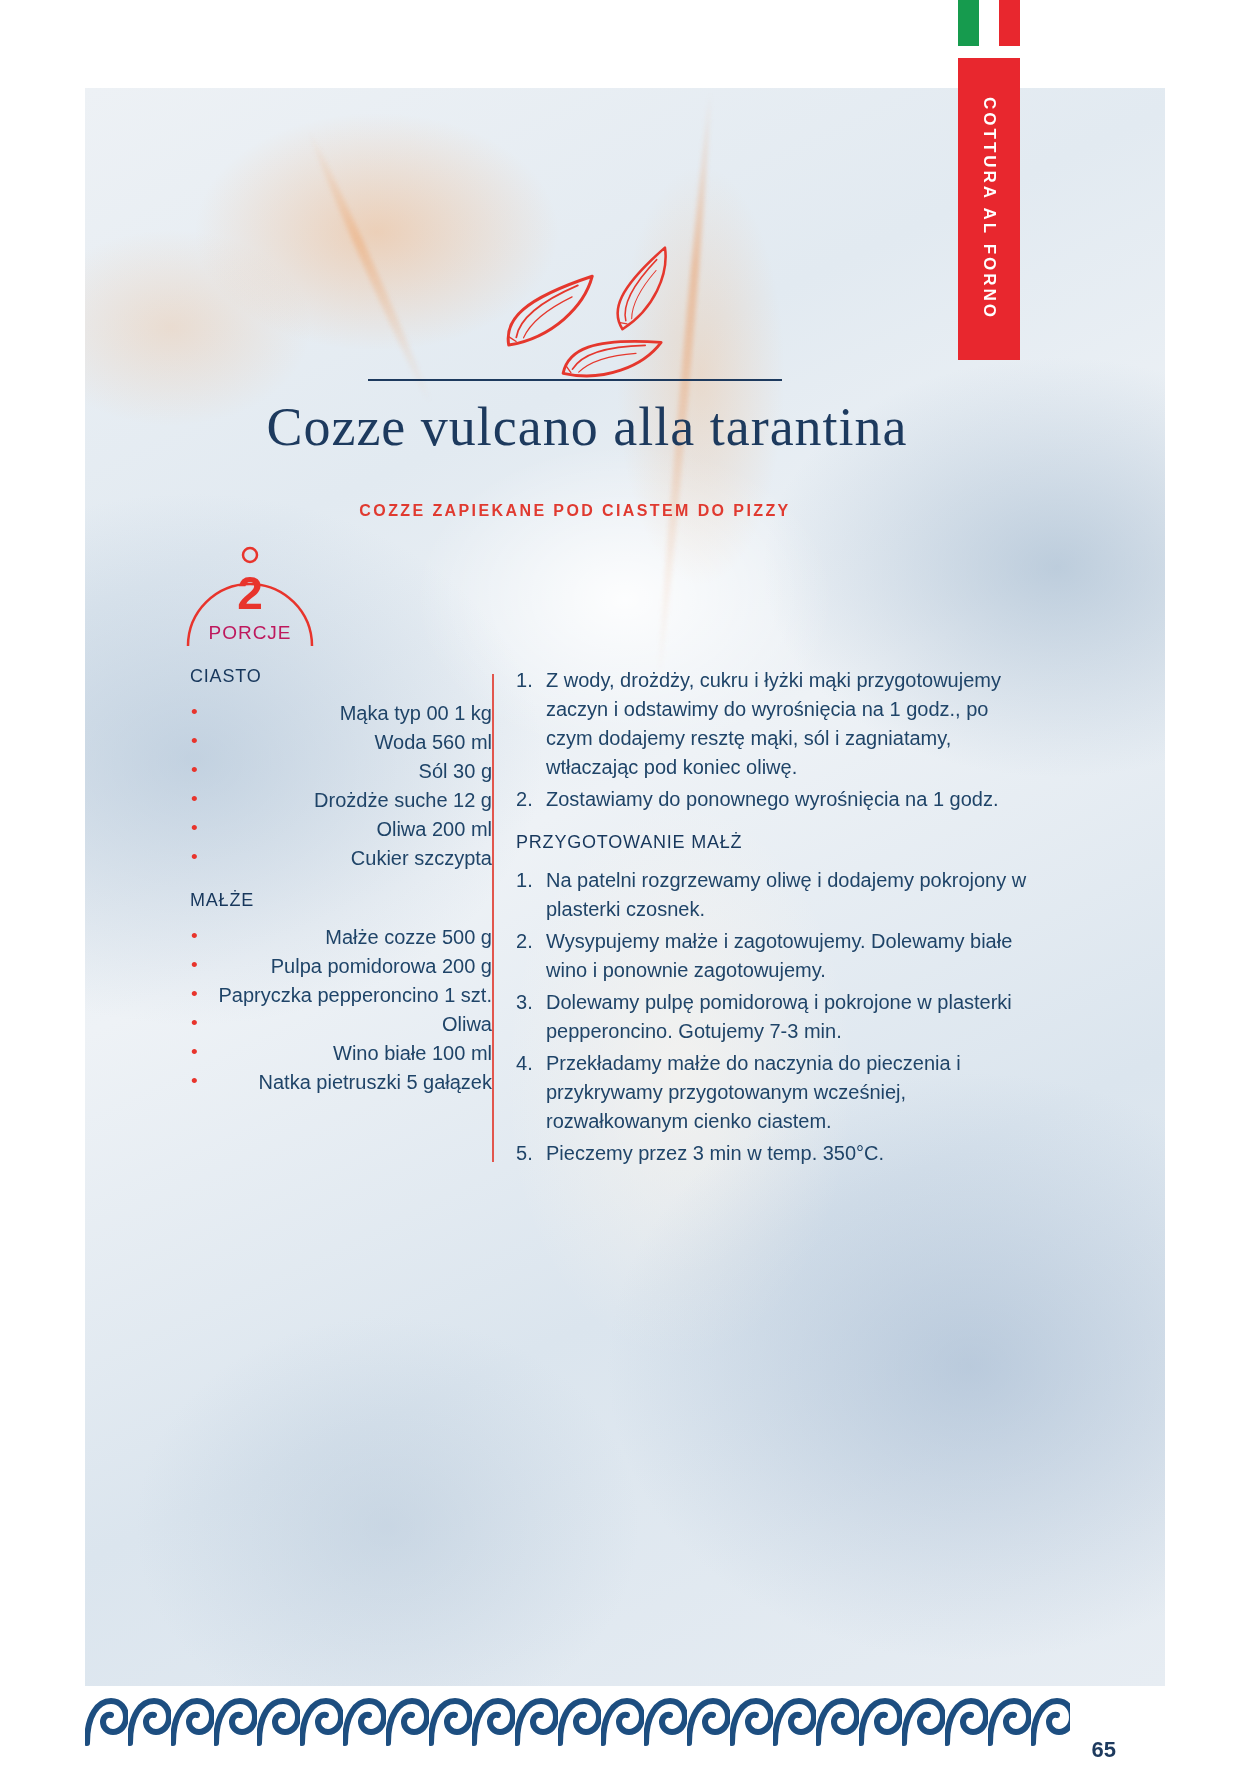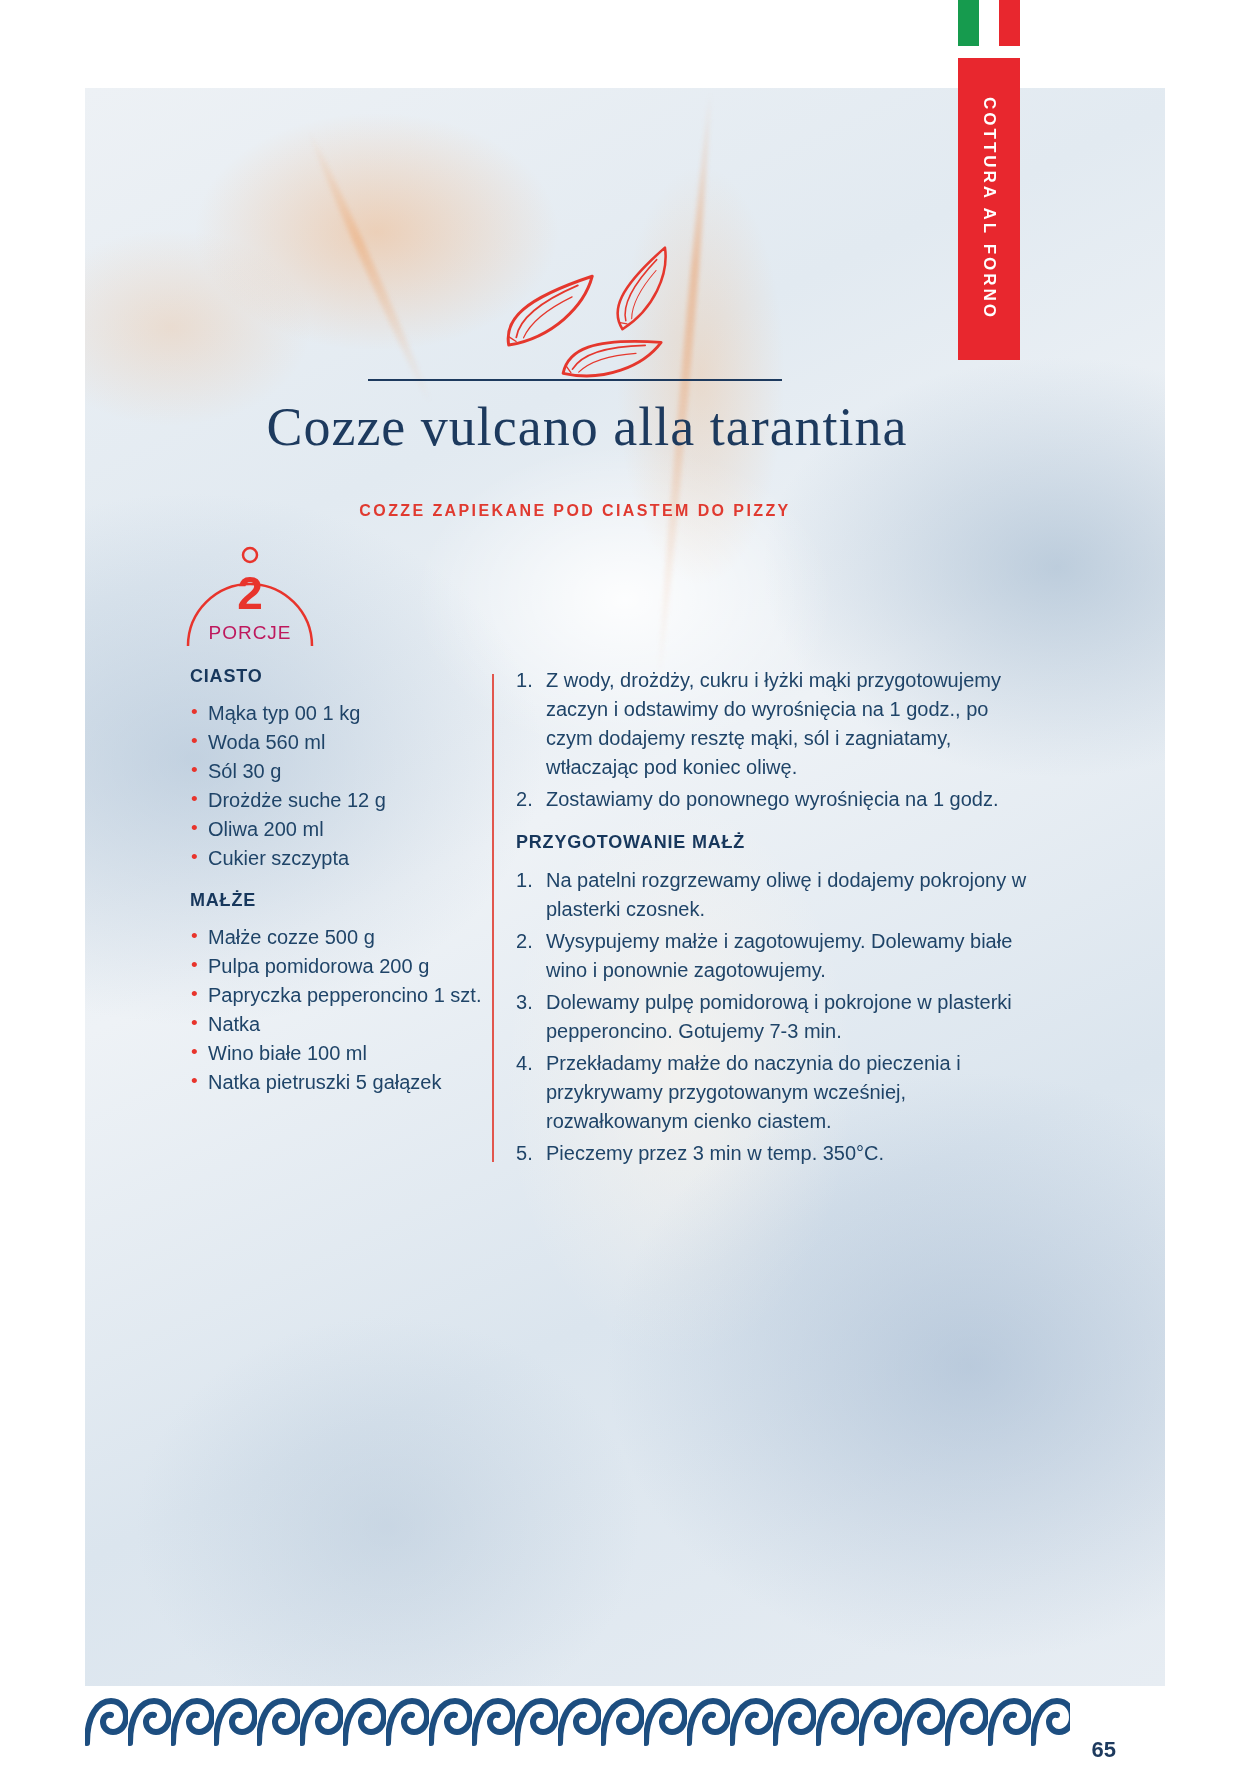--- a/index.html
+++ b/index.html
@@ -67,26 +67,26 @@
   .servings svg { position: absolute; left: 0; top: 0; }
   .servings .count { position: absolute; left: 0; top: 24px; width: 136px; font-size: 46px; font-weight: bold; color: #e8342c; line-height: 1; }
   .servings .label { position: absolute; left: 0; top: 76px; width: 136px; font-size: 19px; color: #be185d; letter-spacing: 1px; }
 
   
   .ingredients { position: absolute; left: 190px; top: 666px; width: 302px; }
   .col-divider { position: absolute; left: 492px; top: 674px; width: 2px; height: 488px; background: #e2564d; }
   .prep { position: absolute; left: 516px; top: 666px; width: 524px; }
 
   h3.sec-heading {
-    font-size: 18px; font-weight: bold; color: #17375c;
+    font-size: 18px; font-weight: normal; color: #17375c;
     letter-spacing: 0.8px; margin: 0 0 13px 0;
   }
   .ingredients h3.mt, .prep h3.mt { margin-top: 18px; }
 
-  ul.ing-list { list-style: none; margin: 0 0 8px 0; padding: 0; }
+  ul.ing-list { list-style: none; margin: 0 0 8px 0; padding: 0; text-align: right; }
   ul.ing-list li {
     position: relative; padding-left: 18px; margin-bottom: 2px;
     font-size: 20px; line-height: 1.35; color: #1f4468;
   }
   ul.ing-list li::before {
     content: "•"; position: absolute; left: 1px; top: -1px;
     color: #e8342c; font-size: 19px;
   }
 
   ol.step-list { list-style: none; margin: 0 0 6px 0; padding: 0; counter-reset: step; }
@@ -157,21 +157,21 @@
       <li>Sól 30 g</li>
       <li>Drożdże suche 12 g</li>
       <li>Oliwa 200 ml</li>
       <li>Cukier szczypta</li>
     </ul>
     <h3 class="sec-heading mt">MAŁŻE</h3>
     <ul class="ing-list">
       <li>Małże cozze 500 g</li>
       <li>Pulpa pomidorowa 200 g</li>
       <li>Papryczka pepperoncino 1 szt.</li>
-      <li>Natka</li>
+      <li>Oliwa</li>
       <li>Wino białe 100 ml</li>
       <li>Natka pietruszki 5 gałązek</li>
     </ul>
   </div>
 
   <div class="col-divider"></div>
 
   <div class="prep">
     <ol class="step-list">
       <li>Z wody, drożdży, cukru i łyżki mąki przygotowujemy zaczyn i odstawimy do wyrośnięcia na 1 godz., po czym dodajemy resztę mąki, sól i zagniatamy, wtłaczając pod koniec oliwę.</li>

